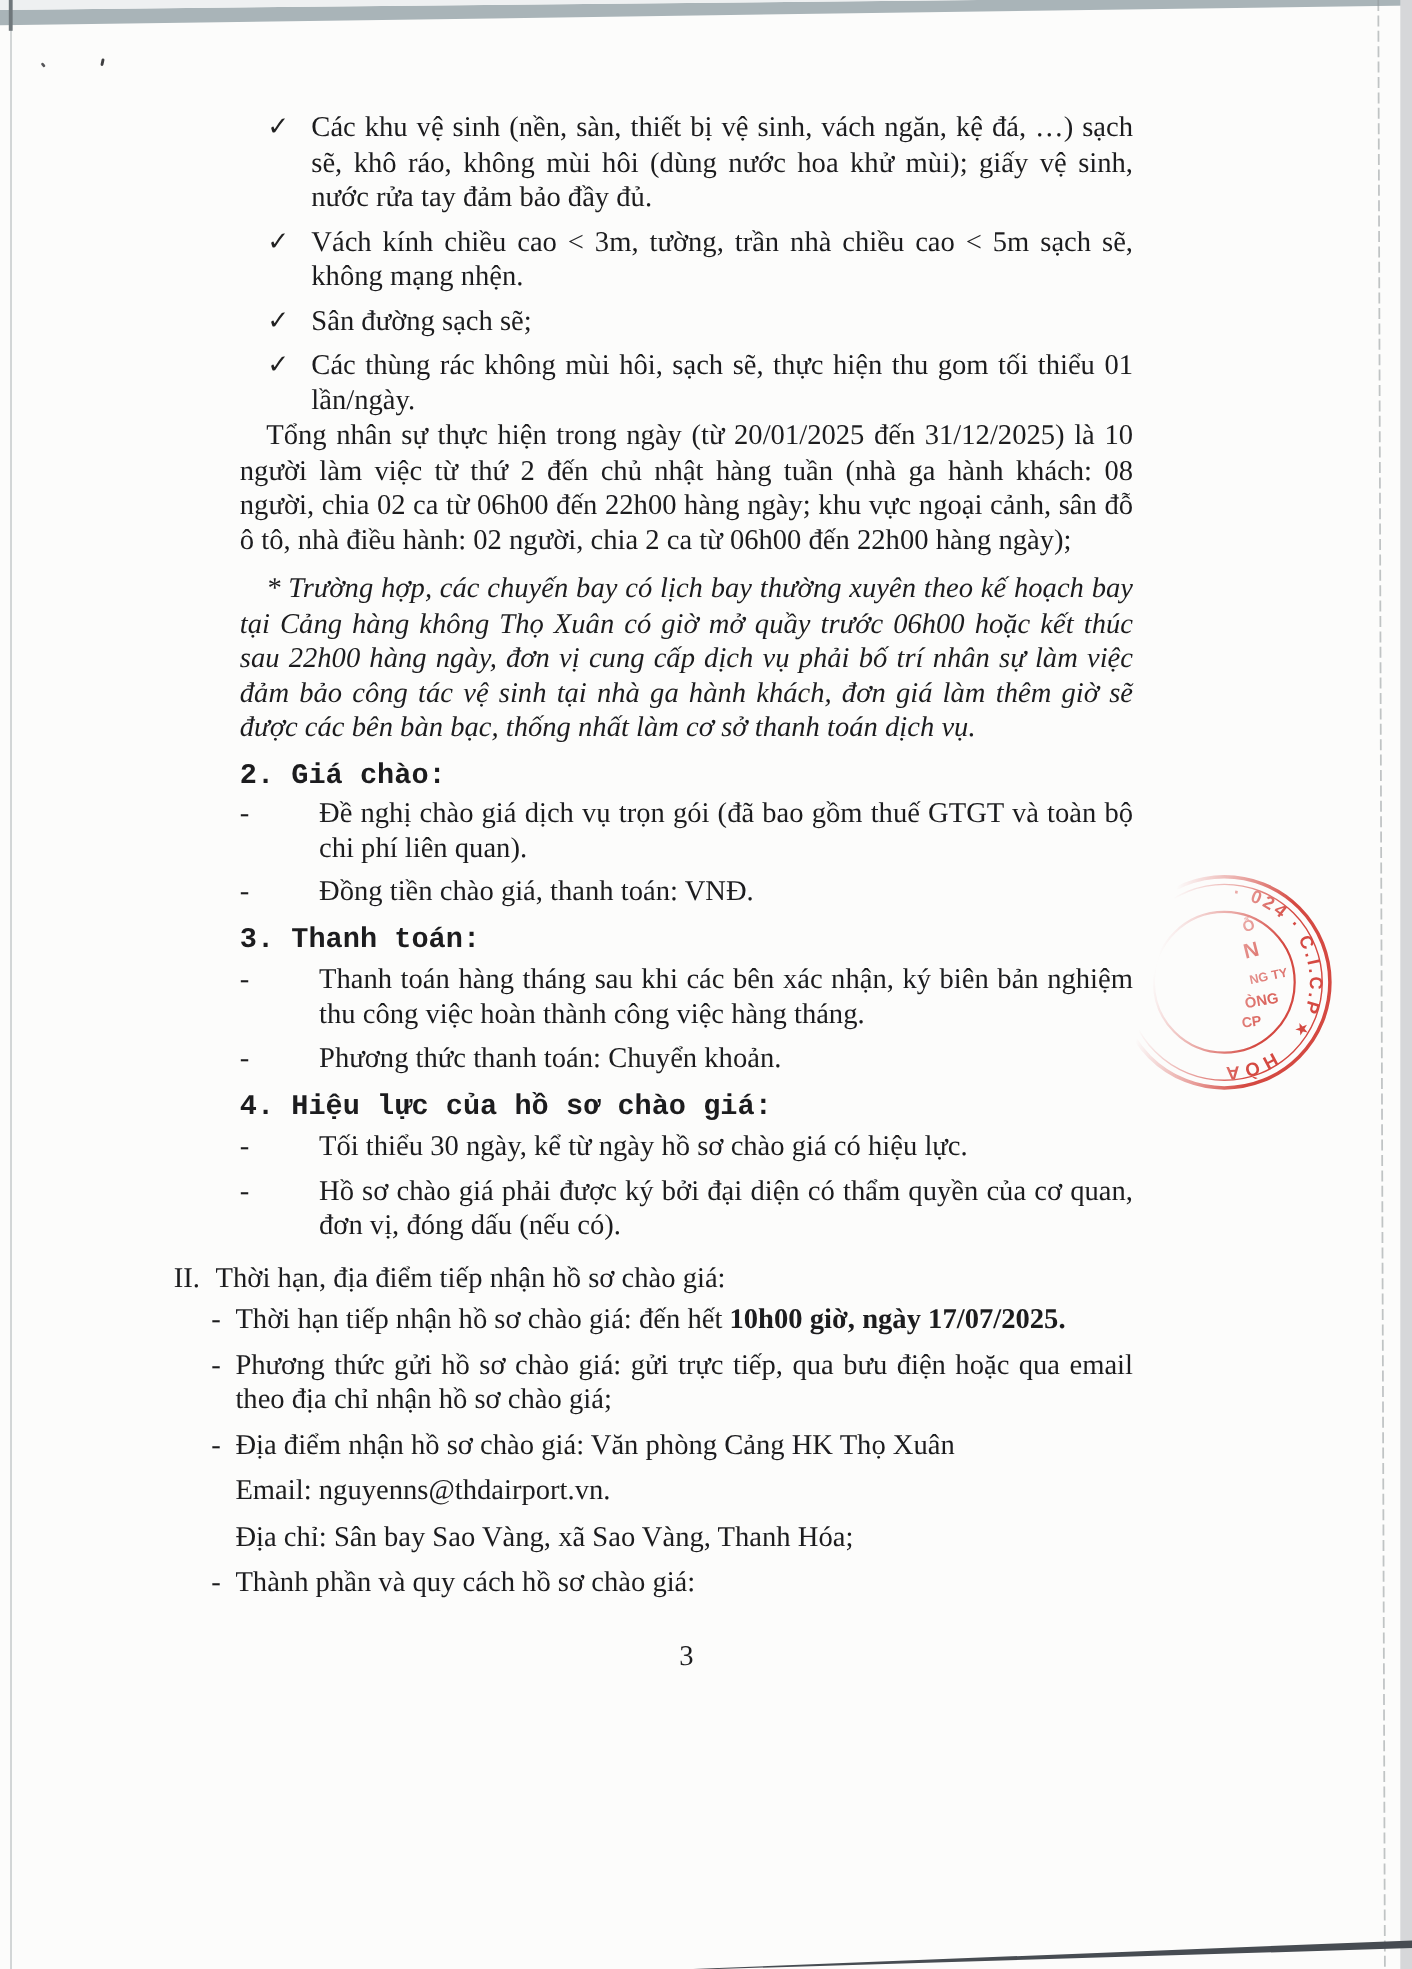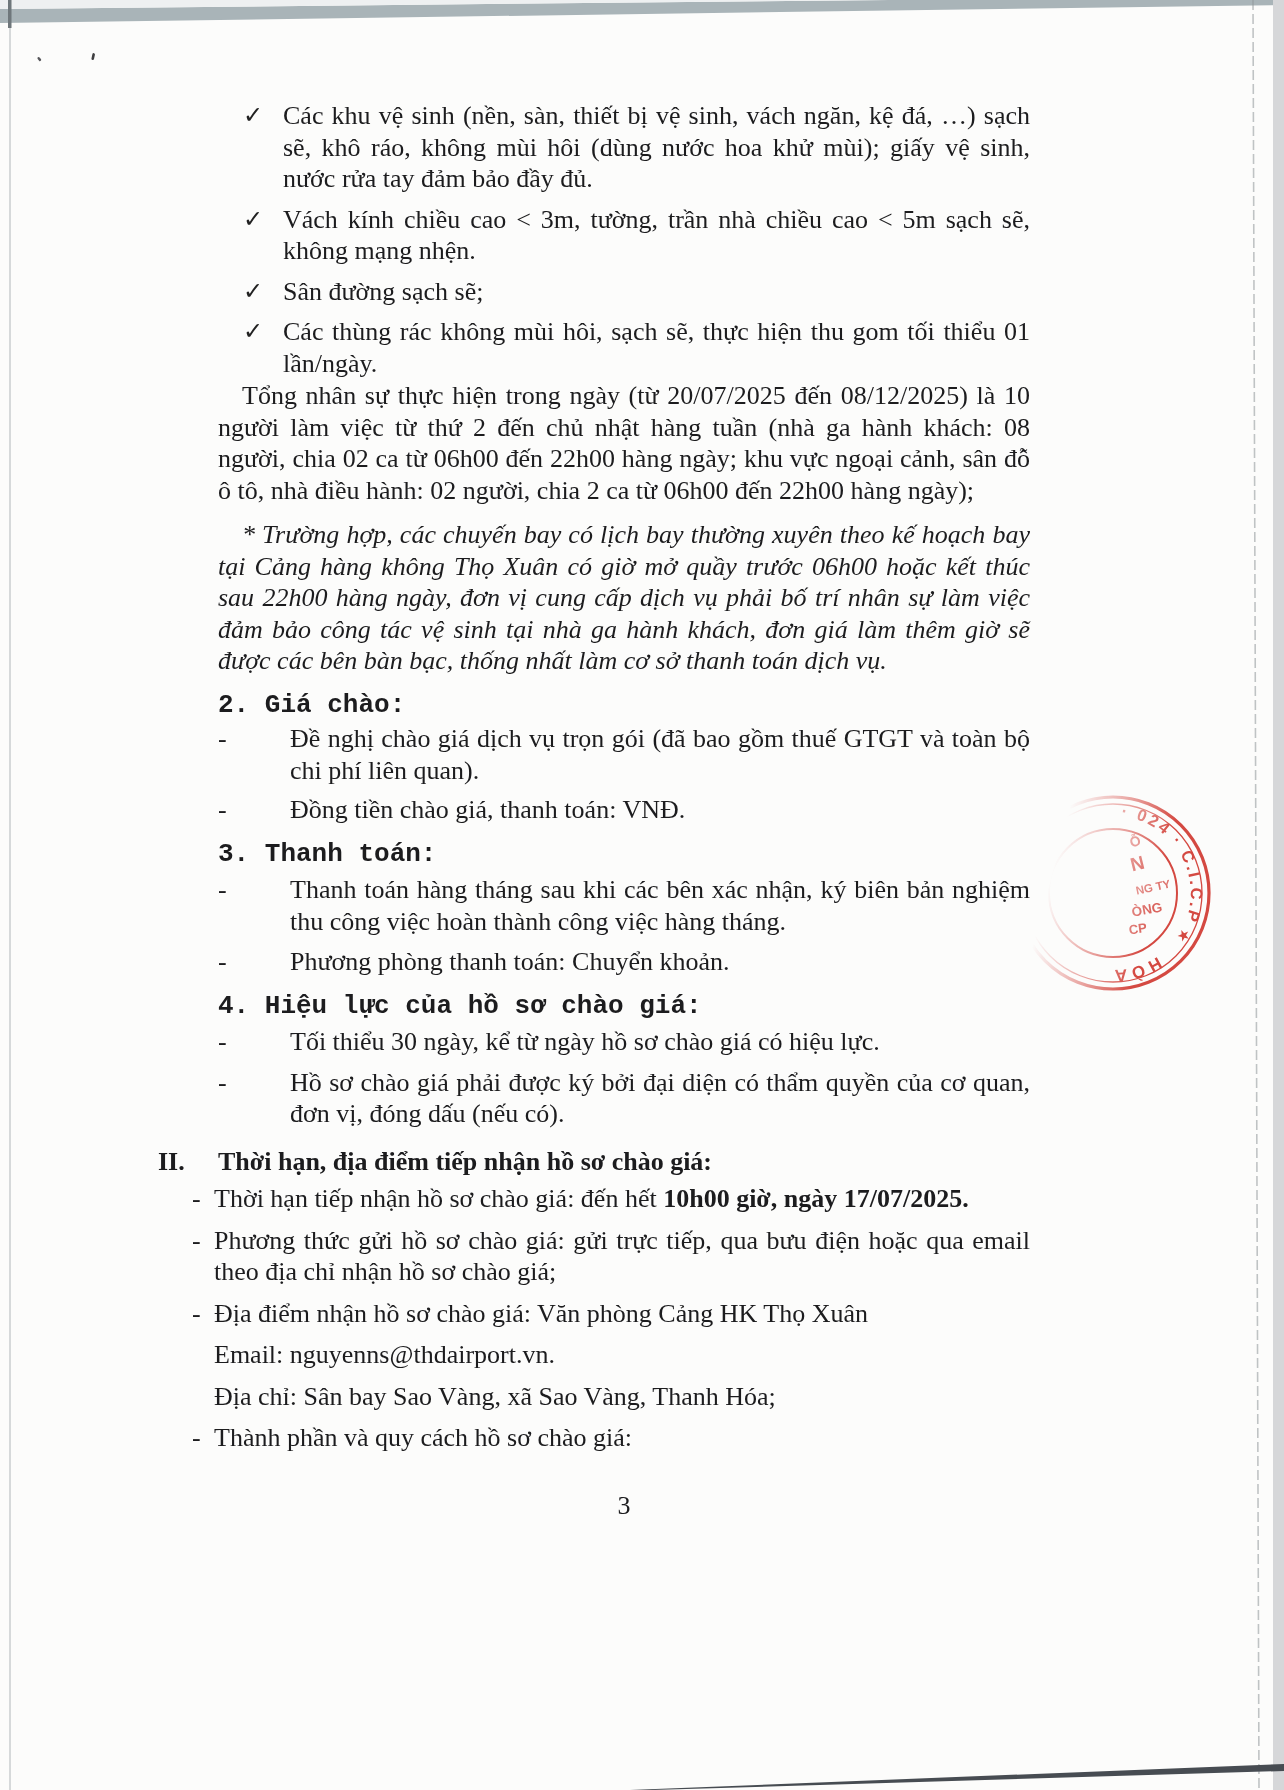--- a/index.html
+++ b/index.html
@@ -33,21 +33,21 @@
   .h-sec{font-weight:bold;margin-top:13px;font-family:Liberation Mono, monospace;}
   
   .para{text-indent:24px;margin-top:1px;}
   .note{font-style:italic;text-indent:24px;margin-top:13px;}
   
   .bullet{display:flex;}
   .bullet .dash{flex:0 0 24px;}
   .bullet .b-text{flex:1;text-align:justify;margin-left:48px;}
   .mt2{margin-top:2px;} .mt4{margin-top:4px;} .mt8{margin-top:8px;} .mt9{margin-top:9px;}
   
-  .row-ii{display:flex;margin-left:-60px;margin-top:16px;font-weight:bold;gap:22px;}
+  .row-ii{display:flex;margin-left:-60px;margin-top:16px;font-weight:normal;}
   .row-ii .numeral{flex:0 0 38px;}
   .bullet-ii{display:flex;margin-left:-26px;}
   .bullet-ii .dash{flex:0 0 22px;}
   .bullet-ii .b-text{flex:1;text-align:justify;}
   .mt6{margin-top:6px;} .mt10{margin-top:10px;}
   .plain-ii{margin-left:-4px;margin-top:10px;}
   .page-number{margin-top:36px;text-align:center;}
   
   .stamp{
     position:absolute;left:1032px;top:763px;z-index:2;
@@ -86,41 +86,41 @@
     </div>
     <div class="check-item">
       <span class="check-mark">✓</span>
       <span class="check-text">Sân đường sạch sẽ;</span>
     </div>
     <div class="check-item">
       <span class="check-mark">✓</span>
       <span class="check-text">Các thùng rác không mùi hôi, sạch sẽ, thực hiện thu gom tối thiểu 01 lần/ngày.</span>
     </div>
 
-    <div class="para">Tổng nhân sự thực hiện trong ngày (từ 20/07/2025 đến 08/12/2025) là 10 người làm việc từ thứ 2 đến chủ nhật hàng tuần (nhà ga hành khách: 08 người, chia 02 ca từ 06h00 đến 22h00 hàng ngày; khu vực ngoại cảnh, sân đỗ ô tô, nhà điều hành: 02 người, chia 2 ca từ 06h00 đến 22h00 hàng ngày);</div>
+    <div class="para">Tổng nhân sự thực hiện trong ngày (từ 20/01/2025 đến 31/12/2025) là 10 người làm việc từ thứ 2 đến chủ nhật hàng tuần (nhà ga hành khách: 08 người, chia 02 ca từ 06h00 đến 22h00 hàng ngày; khu vực ngoại cảnh, sân đỗ ô tô, nhà điều hành: 02 người, chia 2 ca từ 06h00 đến 22h00 hàng ngày);</div>
     <div class="note">* Trường hợp, các chuyến bay có lịch bay thường xuyên theo kế hoạch bay tại Cảng hàng không Thọ Xuân có giờ mở quầy trước 06h00 hoặc kết thúc sau 22h00 hàng ngày, đơn vị cung cấp dịch vụ phải bố trí nhân sự làm việc đảm bảo công tác vệ sinh tại nhà ga hành khách, đơn giá làm thêm giờ sẽ được các bên bàn bạc, thống nhất làm cơ sở thanh toán dịch vụ.</div>
 
     <div class="h-sec">2. Giá chào:</div>
     <div class="bullet mt2">
       <span class="dash">-</span>
       <span class="b-text">Đề nghị chào giá dịch vụ trọn gói (đã bao gồm thuế GTGT và toàn bộ chi phí liên quan).</span>
     </div>
     <div class="bullet mt8">
       <span class="dash">-</span>
       <span class="b-text">Đồng tiền chào giá, thanh toán: VNĐ.</span>
     </div>
 
     <div class="h-sec">3. Thanh toán:</div>
     <div class="bullet mt4">
       <span class="dash">-</span>
       <span class="b-text">Thanh toán hàng tháng sau khi các bên xác nhận, ký biên bản nghiệm thu công việc hoàn thành công việc hàng tháng.</span>
     </div>
     <div class="bullet mt9">
       <span class="dash">-</span>
-      <span class="b-text">Phương phòng thanh toán: Chuyển khoản.</span>
+      <span class="b-text">Phương thức thanh toán: Chuyển khoản.</span>
     </div>
 
     <div class="h-sec">4. Hiệu lực của hồ sơ chào giá:</div>
     <div class="bullet mt4">
       <span class="dash">-</span>
       <span class="b-text">Tối thiểu 30 ngày, kể từ ngày hồ sơ chào giá có hiệu lực.</span>
     </div>
     <div class="bullet mt9">
       <span class="dash">-</span>
       <span class="b-text">Hồ sơ chào giá phải được ký bởi đại diện có thẩm quyền của cơ quan, đơn vị, đóng dấu (nếu có).</span>

